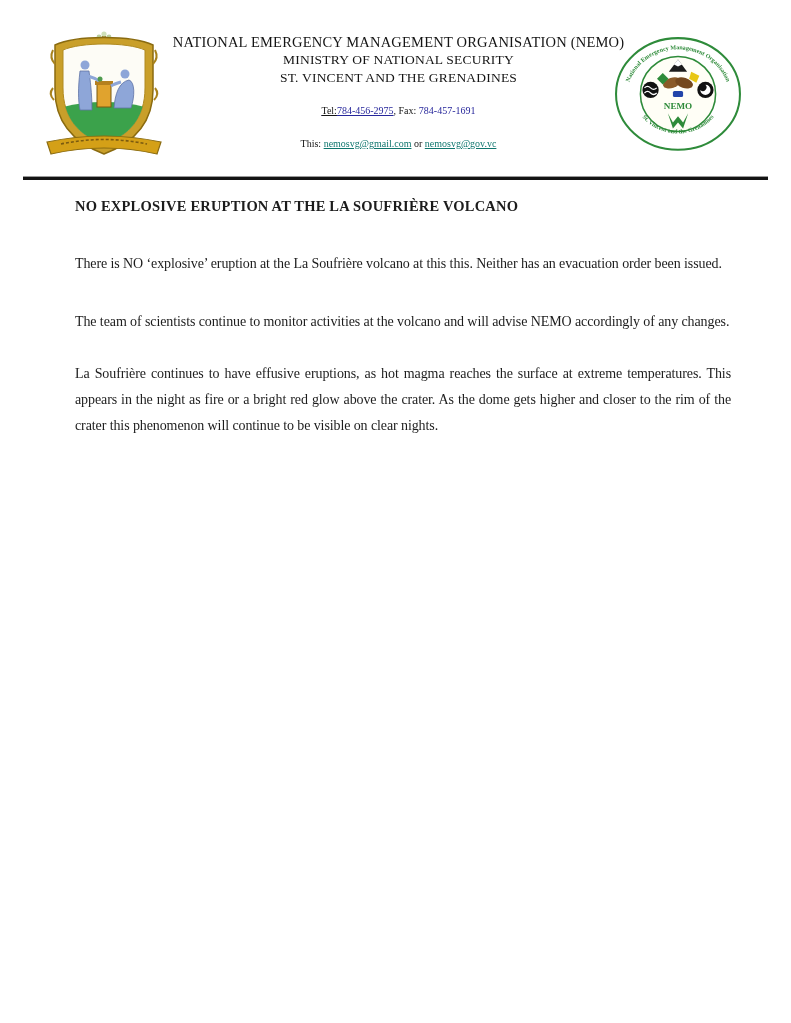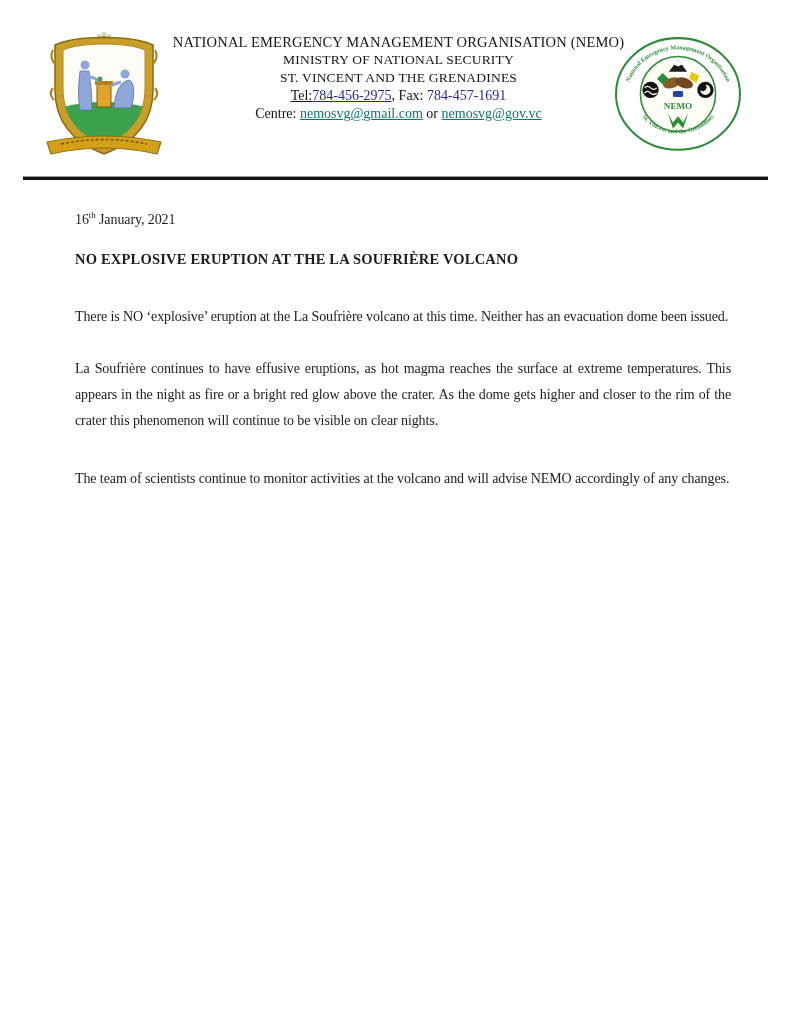--- a/index.html
+++ b/index.html
@@ -16,21 +16,21 @@
   
   .letterhead{position:relative;height:176px;}
   .coat-of-arms{position:absolute;left:40px;top:28px;width:128px;height:132px;}
   .nemo-logo{position:absolute;left:614px;top:36px;width:128px;height:118px;}
   .letterhead-text{
     position:absolute;left:170px;right:164px;top:33px;
     text-align:center;line-height:18px;font-size:13.5px;color:#141414;
   }
   .lh-org{font-size:14.5px;letter-spacing:.2px;}
   .lh-line{letter-spacing:.2px;}
-  .contact-line{font-size:14px;}
+  .contact-line{font-size:10px;margin-top:15px;}
   .tel-link{color:#26269b;text-decoration:underline;cursor:pointer;}
   .tel-prefix{text-decoration:underline;}
   .fax-number{color:#26269b;}
   .email-link{color:#0f766e;text-decoration:underline;cursor:pointer;}
 
   .rule{margin:0 23px;height:0;border-top:1px solid #9a9a9a;border-bottom:3px solid #141414;}
 
   
   .content{padding:0 60px 0 75px;font-size:14px;letter-spacing:-0.1px;color:#1c1c1c;}
   .date-line{margin-top:22px;line-height:26px;}
@@ -99,21 +99,21 @@
     </svg>
 
     <div class="letterhead-text">
       <div class="lh-org">NATIONAL EMERGENCY MANAGEMENT ORGANISATION (NEMO)</div>
       <div class="lh-line">MINISTRY OF NATIONAL SECURITY</div>
       <div class="lh-line">ST. VINCENT AND THE GRENADINES</div>
       <div class="contact-line">
         <a class="tel-link"><span class="tel-prefix" style="color:#141414">Tel:</span><span>784-456-2975</span></a><span>, </span><span>Fax: </span><span class="fax-number">784-457-1691</span>
       </div>
       <div class="contact-line">
-        <span>Centre: </span><a class="email-link">nemosvg@gmail.com</a><span> or </span><a class="email-link">nemosvg@gov.vc</a>
+        <span>This: </span><a class="email-link">nemosvg@gmail.com</a><span> or </span><a class="email-link">nemosvg@gov.vc</a>
       </div>
     </div>
 
     <svg class="nemo-logo" viewBox="0 0 126 116">
       <defs>
         <path id="arcTop" d="M 12,62 A 51,49 0 0 1 114,62" fill="none"></path>
         <path id="arcBottom" d="M 19,64 A 46,45 0 0 0 107,64" fill="none"></path>
       </defs>
       <ellipse cx="63" cy="57" rx="61" ry="55" fill="#ffffff" stroke="#2e8b3a" stroke-width="2"></ellipse>
       <circle cx="63" cy="57" r="37" fill="#fffef6" stroke="#2e8b3a" stroke-width="1.5"></circle>
@@ -148,26 +148,25 @@
       <rect x="58" y="54" width="10" height="6" rx="1.5" fill="#2244aa"></rect>
       <text x="63" y="72" font-size="9" font-weight="bold" fill="#2e8b3a" text-anchor="middle">NEMO</text>
       <path d="M53,76 l5,9 5,-6 5,6 5,-9 -5,15 -5,-6 -5,6 Z" fill="#2e8b3a"></path>
     </svg>
   </div>
 
   <div class="rule"></div>
 
   <div class="content">
 
-    <div class="date-line"><span>16</span><sup>th</sup><span> January, 2021</span></div>
 
     <div class="doc-title">NO EXPLOSIVE ERUPTION AT THE LA SOUFRIÈRE VOLCANO</div>
 
-    <p class="para p1">There is NO ‘explosive’ eruption at the La Soufrière volcano at this time. Neither has an evacuation dome been issued.</p>
+    <p class="para p1">There is NO ‘explosive’ eruption at the La Soufrière volcano at this this. Neither has an evacuation order been issued.</p>
+
+    <p class="para p3">The team of scientists continue to monitor activities at the volcano and will advise NEMO accordingly of any changes.</p>
 
     <p class="para p2">La Soufrière continues to have effusive eruptions, as hot magma reaches the surface at extreme temperatures. This appears in the night as fire or a bright red glow above the crater. As the dome gets higher and closer to the rim of the crater this phenomenon will continue to be visible on clear nights.</p>
-
-    <p class="para p3">The team of scientists continue to monitor activities at the volcano and will advise NEMO accordingly of any changes.</p>
 
 
   </div>
 
 </div>
 
 </body></html>

